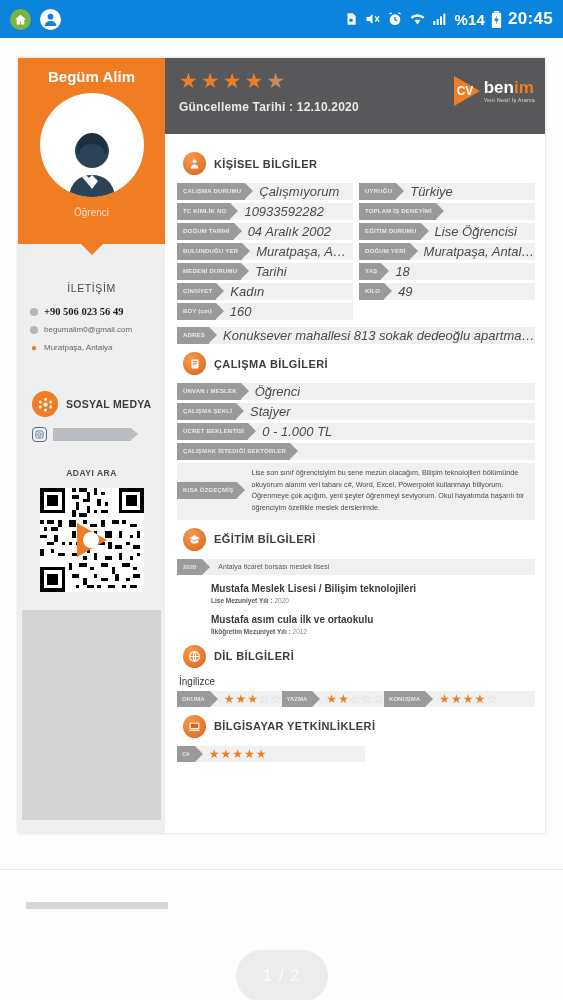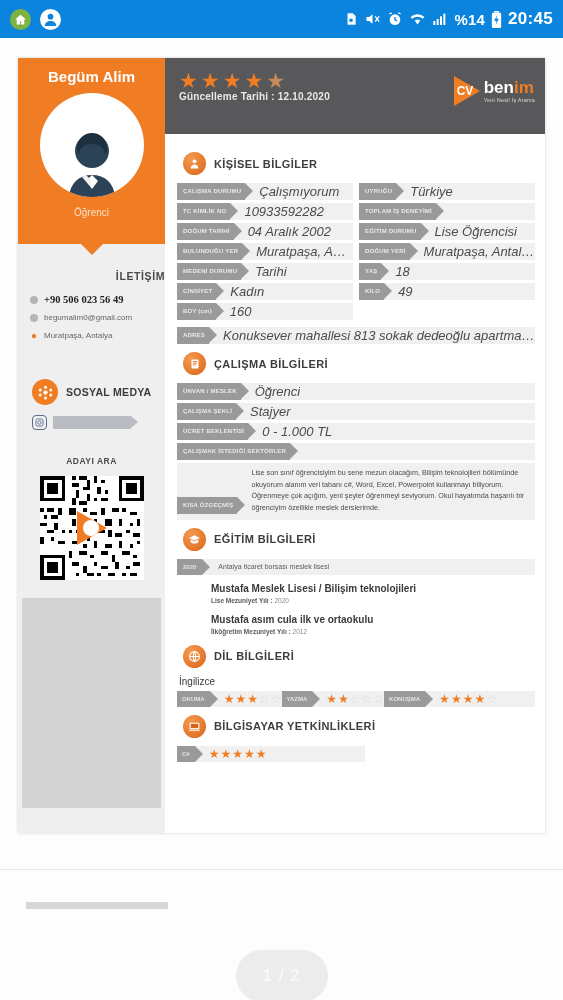--- a/index.html
+++ b/index.html
@@ -61,22 +61,22 @@
     display: flex; align-items: flex-end; justify-content: center;
     overflow: hidden;
   }
   .sb-role { color: #fde0c6; font-size: 10px; margin-top: 10px; }
   .notch {
     position: absolute; left: 50%; bottom: -11px; transform: translateX(-50%);
     width: 0; height: 0;
     border-left: 12px solid transparent; border-right: 12px solid transparent;
     border-top: 12px solid #f07d23;
   }
-  .sb-head { text-align: right; font-size: 10.5px; font-weight: bold; color: #4a4a4a;
-             letter-spacing: .6px; margin-top: 26px; }
+  .sb-head { text-align: center; font-size: 10.5px; font-weight: normal; color: #4a4a4a;
+             letter-spacing: .6px; margin-top: 38px; }
   .contact { padding: 12px 10px 0 12px; }
   .c-row { display: flex; align-items: center; gap: 6px; margin-bottom: 8px; }
   .c-dot { width: 8px; height: 8px; border-radius: 50%; background: #b5b5b5; flex: none; }
   .pin { color: #f07d23; font-size: 10px; flex: none; width: 8px; text-align: center; }
   .c-phone { font-size: 10.5px; font-weight: bold; color: #222; font-family: Liberation Serif, serif; }
   .c-mail { font-size: 8px; color: #666; }
   .c-loc { font-size: 8px; color: #666; }
 
   .social { display: flex; align-items: center; gap: 8px; padding: 30px 0 0 14px; }
   .soc-ic {
@@ -118,21 +118,21 @@
 
   
   .main { flex: 1; display: flex; flex-direction: column; background: #fff; min-width: 0; }
   .topbar {
     background: #58585a; height: 76px; display: flex; align-items: flex-start;
     padding: 12px 10px 0 14px;
   }
   .stars-big { display: flex; gap: 3px; }
   .star { font-size: 21px; line-height: 21px; color: #f07d23; }
   .star.dim { color: #c98a5c; }
-  .upd { font-size: 10px; color: #e8e8e8; font-weight: bold; letter-spacing: .2px; }
+  .upd { font-size: 12px; color: #e8e8e8; font-weight: bold; margin-top: 9px; letter-spacing: .2px; }
   .logo { margin-left: auto; display: flex; align-items: center; gap: 4px; padding-top: 6px; }
   .logo-mark {
     width: 0; height: 0; position: relative;
     border-top: 15px solid transparent; border-bottom: 15px solid transparent;
     border-left: 26px solid #f07d23;
   }
   .logo-mark::after {
     content: "CV"; position: absolute; left: -23px; top: -7px;
     font-size: 12px; font-weight: bold; color: #fff; font-family: "Liberation Sans", sans-serif;
   }
@@ -167,21 +167,21 @@
   .tag::after {
     content: ""; position: absolute; right: -8px; top: 0;
     border-top: 8.5px solid transparent; border-bottom: 8.5px solid transparent;
     border-left: 8px solid #9a9a9a;
   }
   .val { font-size: 13px; color: #4b4b4b; padding-left: 14px; white-space: nowrap;
          overflow: hidden; text-overflow: ellipsis; font-style: italic; }
   .row.addr { margin-top: 4px; }
 
   .para {
-    background: #f0f0f0; padding: 4px 5px 6px 0; display: flex; align-items: flex-end;
+    background: #f0f0f0; padding: 4px 5px 6px 0; display: flex; align-items: center;
     margin-bottom: 4px;
   }
   .para .tag { margin-top: 0; }
   .para-txt {
     font-size: 7.2px; color: #4b4b4b; line-height: 1.62; padding-left: 14px;
     text-align: left;
   }
 
   
   .edu-row { background: #f0f0f0; height: 16px; display: flex; align-items: center; margin-bottom: 8px; }

